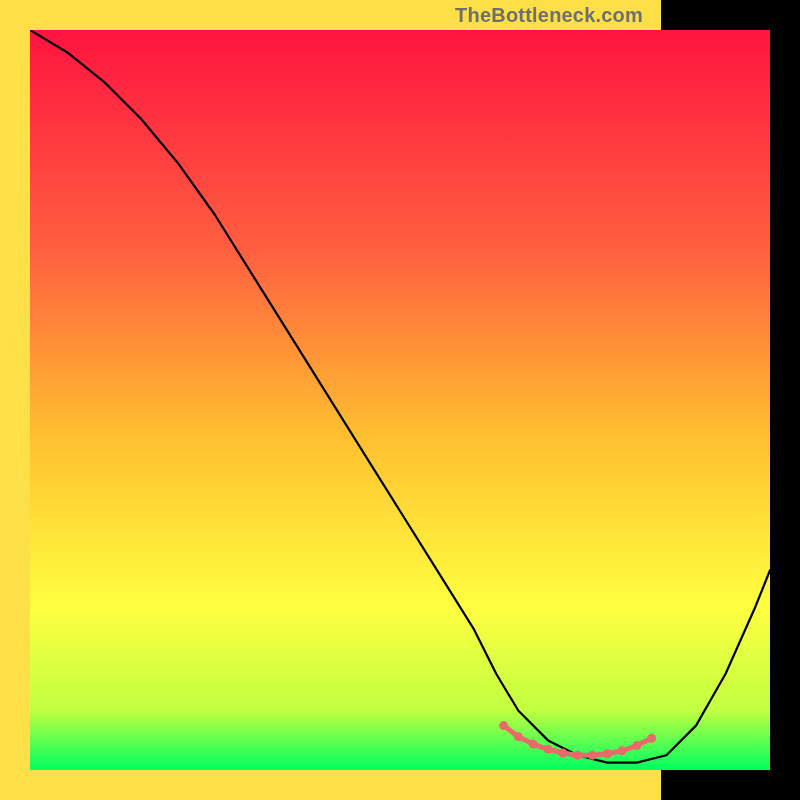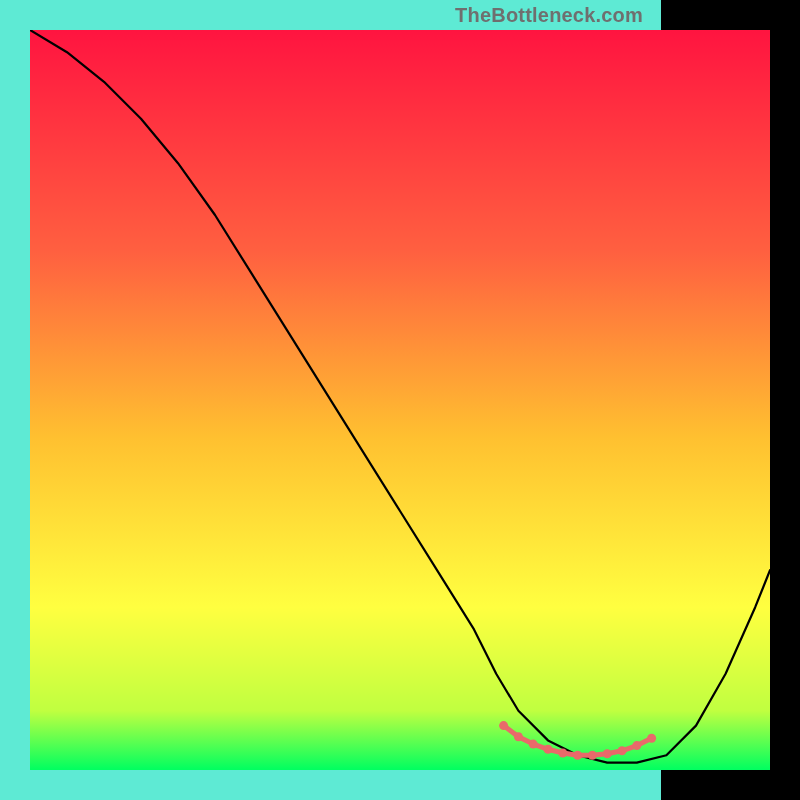--- a/index.html
+++ b/index.html
@@ -1,21 +1,21 @@
 <!DOCTYPE html>
 <html><head>
 <meta charset="utf-8">
 <style>
   * { margin: 0; padding: 0; box-sizing: border-box; }
   html, body { width: 800px; height: 800px; overflow: hidden; background: #000; }
   .frame {
     position: relative;
     width: 661px;
     height: 800px;
-    background: #5eead4;
+    background: #fde047;
   }
   .watermark {
     position: absolute;
     top: 4px;
     right: 18px;
     font-family: Arial, Helvetica, sans-serif;
     font-size: 20px;
     font-weight: bold;
     color: #6f6f6f;
     letter-spacing: 0.2px;

